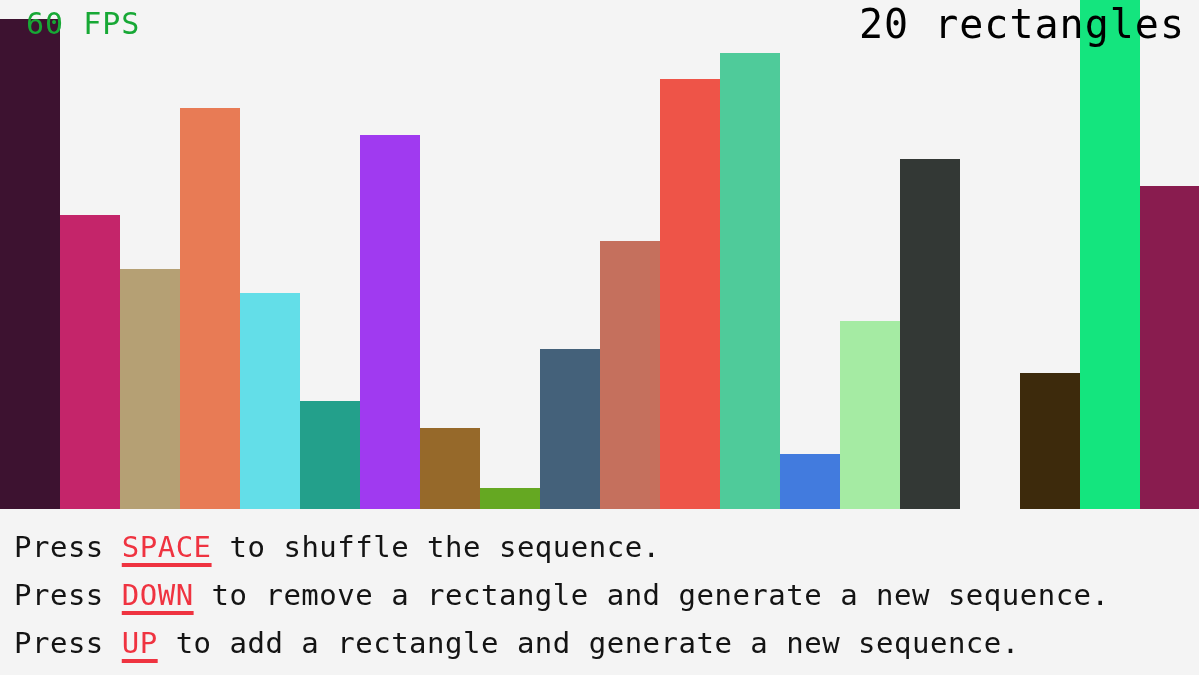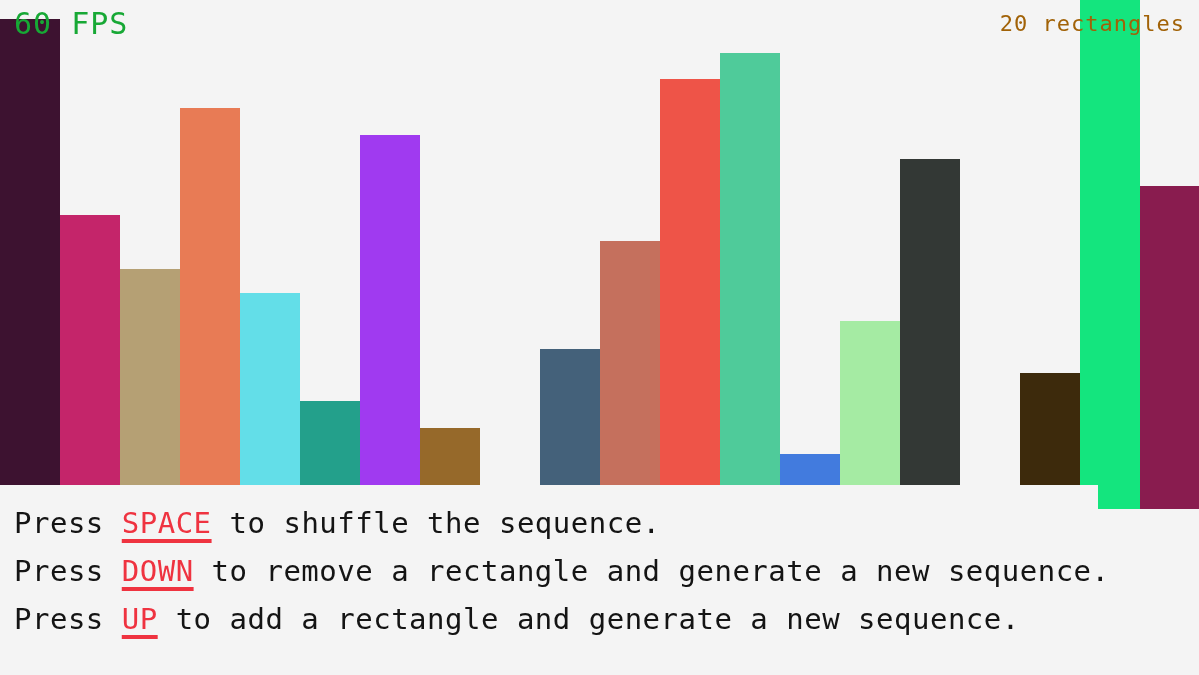--- a/index.html
+++ b/index.html
@@ -31,50 +31,50 @@
   }
 
   .bar {
     position: absolute;
     bottom: 0;
   }
 
   
   #fps-counter {
     position: absolute;
-    left: 14px;
+    left: 26px;
     top: 7px;
     font-size: 30px;
     line-height: 34px;
     letter-spacing: 1px;
     color: #17a835;
     font-family: "DejaVu Sans Mono", "Liberation Mono", monospace;
     font-weight: 400;
     white-space: nowrap;
     z-index: 5;
   }
 
   #rect-count {
     position: absolute;
     right: 14px;
     top: 7px;
-    font-size: 22px;
+    font-size: 40px;
     line-height: 34px;
     letter-spacing: 1px;
-    color: #a16207;
+    color: #000000;
     font-family: "DejaVu Sans Mono", "Liberation Mono", monospace;
     white-space: nowrap;
     z-index: 5;
   }
 
   
   #instructions {
     position: absolute;
     left: 0;
-    top: 485px;
+    top: 509px;
     width: 1098px;
     height: 166px;
     background: #f4f4f4;
     padding: 14px 0 0 14px;
     box-sizing: border-box;
   }
 
   .instruction-line {
     font-size: 29px;
     line-height: 48px;

